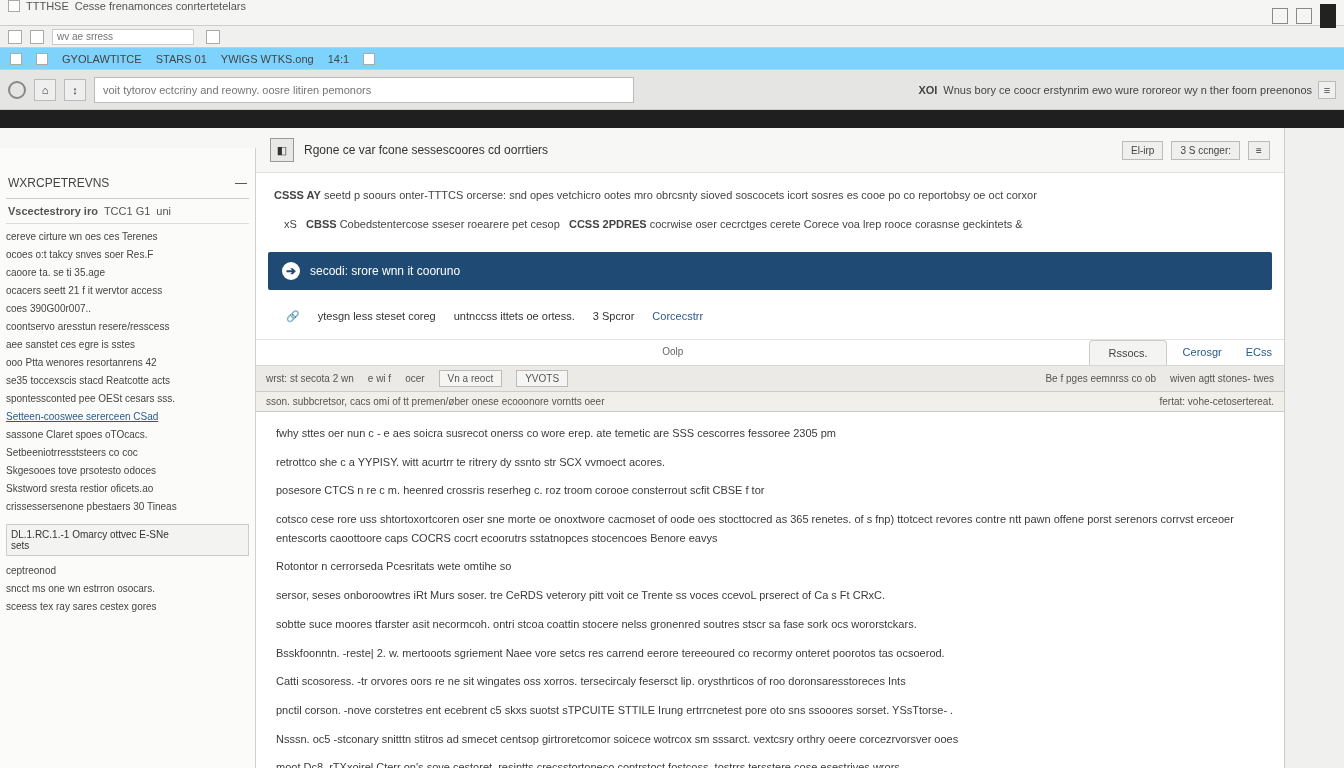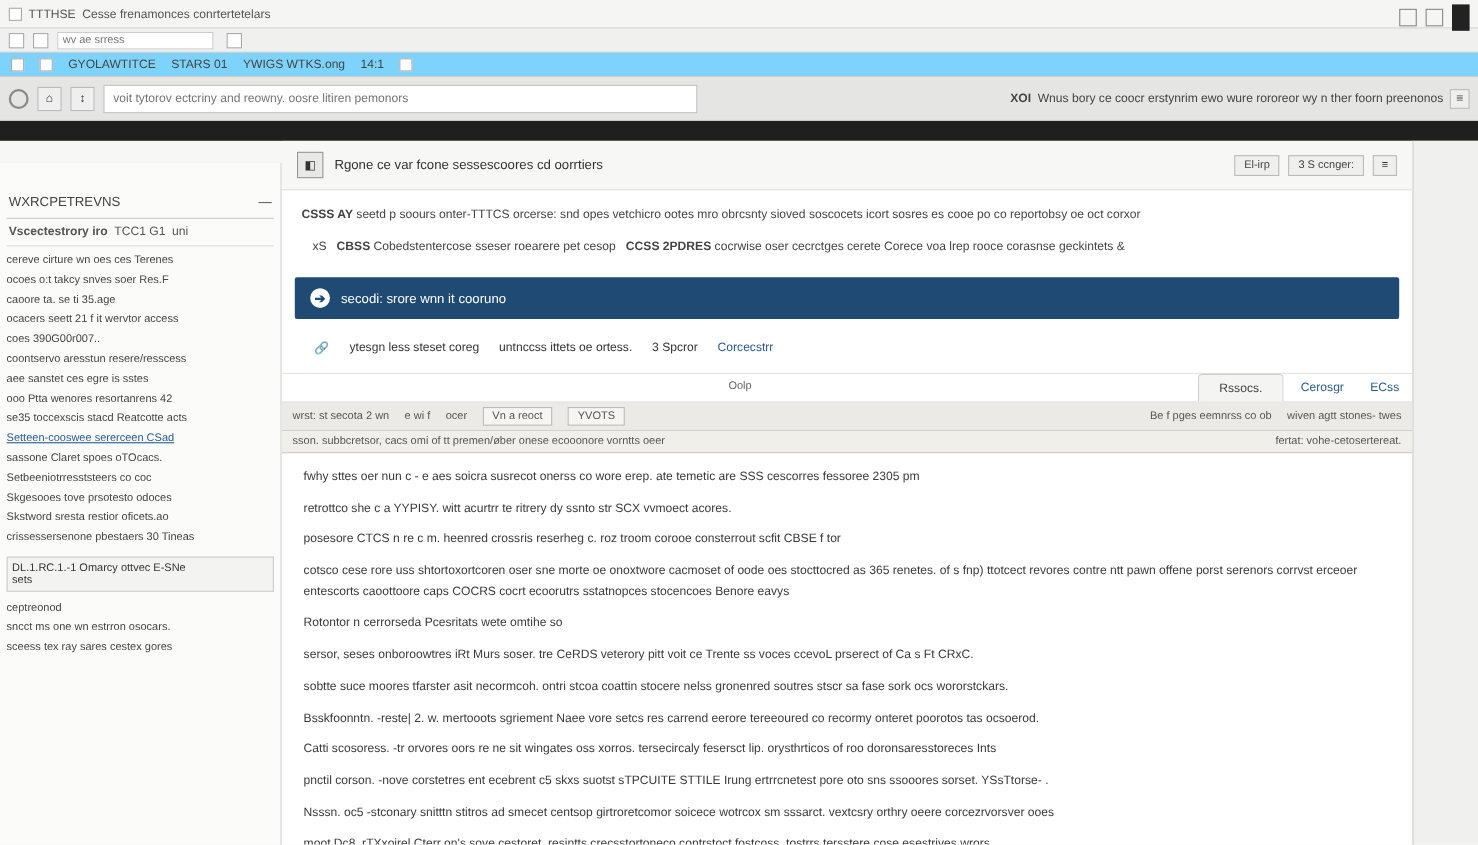--- a/index.html
+++ b/index.html
@@ -11,21 +11,20 @@
     width: 1344px;
     height: 768px;
     overflow: hidden;
     position: relative;
   }
   .titlebar {
     height: 26px;
     background: #f5f5f3;
     border-bottom: 1px solid #ccc;
     display: flex;
-    align-items: center;
     padding: 0 8px;
     font-size: 11px;
     color: #555;
     gap: 6px;
   }
   .titlebar .sq { width:12px; height:12px; border:1px solid #aaa; background:#fff; }
   .tabstrip {
     height: 22px;
     background: #f0f0ee;
     border-bottom: 1px solid #ccc;
@@ -347,20 +346,21 @@
     <div class="left-list">
       <div>cereve  cirture wn oes ces Terenes</div>
       <div>ocoes o:t takcy snves soer Res.F</div>
       <div>caoore ta. se ti 35.age</div>
       <div>ocacers seett 21 f it wervtor access</div>
       <div>coes 390G00r007..</div>
       <div>coontservo aresstun resere/resscess</div>
       <div>aee sanstet ces egre is sstes</div>
       <div>ooo Ptta wenores resortanrens 42</div>
       <div>se35 toccexscis  stacd Reatcotte acts</div>
+      <div>spontessconted pee OESt cesars sss.</div>
       <div><a>Setteen-cooswee sererceen CSad</a></div>
       <div>sassone Claret spoes oTOcacs.</div>
       <div>Setbeeniotrresststeers co coc</div>
       <div>Skgesooes tove prsotesto odoces</div>
       <div>Skstword sresta restior oficets.ao</div>
       <div>crissessersenone pbestaers  30 Tineas</div>
     </div>
     <div class="left-box">
       <div>DL.1.RC.1.-1 Omarcy ottvec E-SNe</div>
       <div>sets</div>

